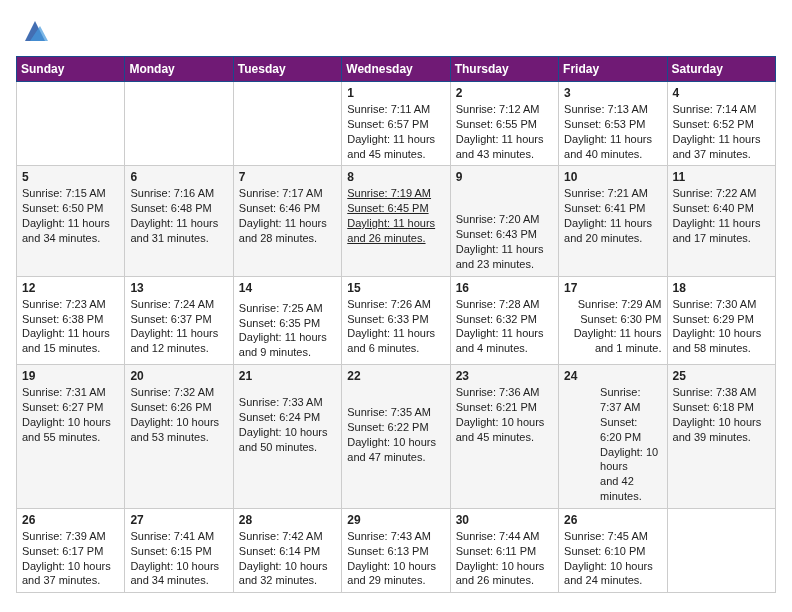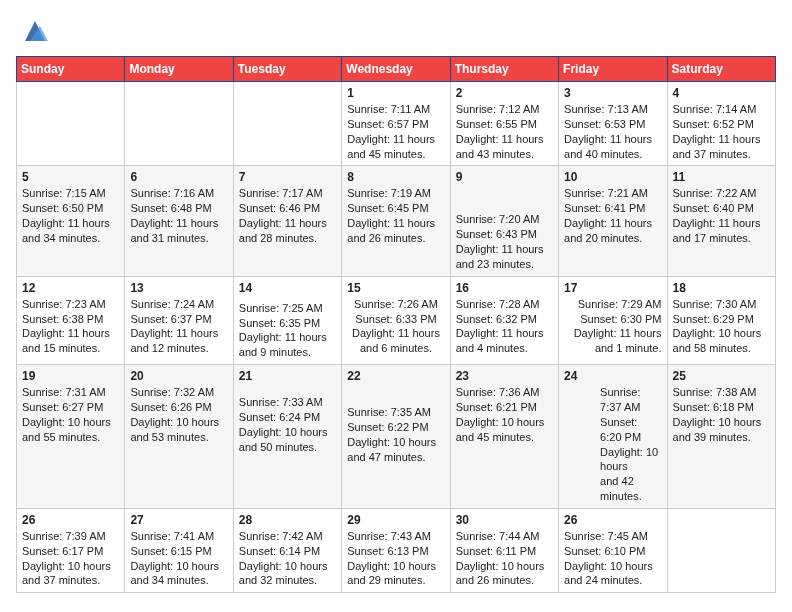--- a/index.html
+++ b/index.html
@@ -53,21 +53,21 @@
     }
     .subtitle {
       font-size: 14px;
       color: #444;
     }
     .calendar {
       width: 100%;
       border-collapse: collapse;
     }
     .calendar thead tr th {
-      background-color: #ef4444;
+      background-color: #701a75;
       color: #fff;
       font-size: 12px;
       font-weight: bold;
       padding: 5px 4px;
       text-align: left;
       border: 1px solid #1a4a8c;
       margin-left: 36px;
     }
     .calendar tbody tr td {
       vertical-align: top;
@@ -182,21 +182,21 @@
           </td>
           <td>
             <span class="day-number">7</span>
             <div class="day-info" style="white-space: pre-line;">Sunrise: 7:17 AM
 Sunset: 6:46 PM
 Daylight: 11 hours
 and 28 minutes.</div>
           </td>
           <td>
             <span class="day-number">8</span>
-            <div class="day-info" style="white-space: pre-line;">Sunrise: 7:19 AM
+            <div class="day-info" style="white-space: pre-line; text-decoration: underline;">Sunrise: 7:19 AM
 Sunset: 6:45 PM
 Daylight: 11 hours
 and 26 minutes.</div>
           </td>
           <td>
             <span class="day-number">9</span>
             <div class="day-info" style="white-space: pre-line; margin-top: 28px;">Sunrise: 7:20 AM
 Sunset: 6:43 PM
 Daylight: 11 hours
 and 23 minutes.</div>
@@ -233,21 +233,21 @@
           </td>
           <td>
             <span class="day-number">14</span>
             <div class="day-info" style="white-space: pre-line; margin-top: 6px;">Sunrise: 7:25 AM
 Sunset: 6:35 PM
 Daylight: 11 hours
 and 9 minutes.</div>
           </td>
           <td>
             <span class="day-number">15</span>
-            <div class="day-info" style="white-space: pre-line; text-align: center;">Sunrise: 7:26 AM
+            <div class="day-info" style="white-space: pre-line;">Sunrise: 7:26 AM
 Sunset: 6:33 PM
 Daylight: 11 hours
 and 6 minutes.</div>
           </td>
           <td>
             <span class="day-number">16</span>
             <div class="day-info" style="white-space: pre-line;">Sunrise: 7:28 AM
 Sunset: 6:32 PM
 Daylight: 11 hours
 and 4 minutes.</div>

